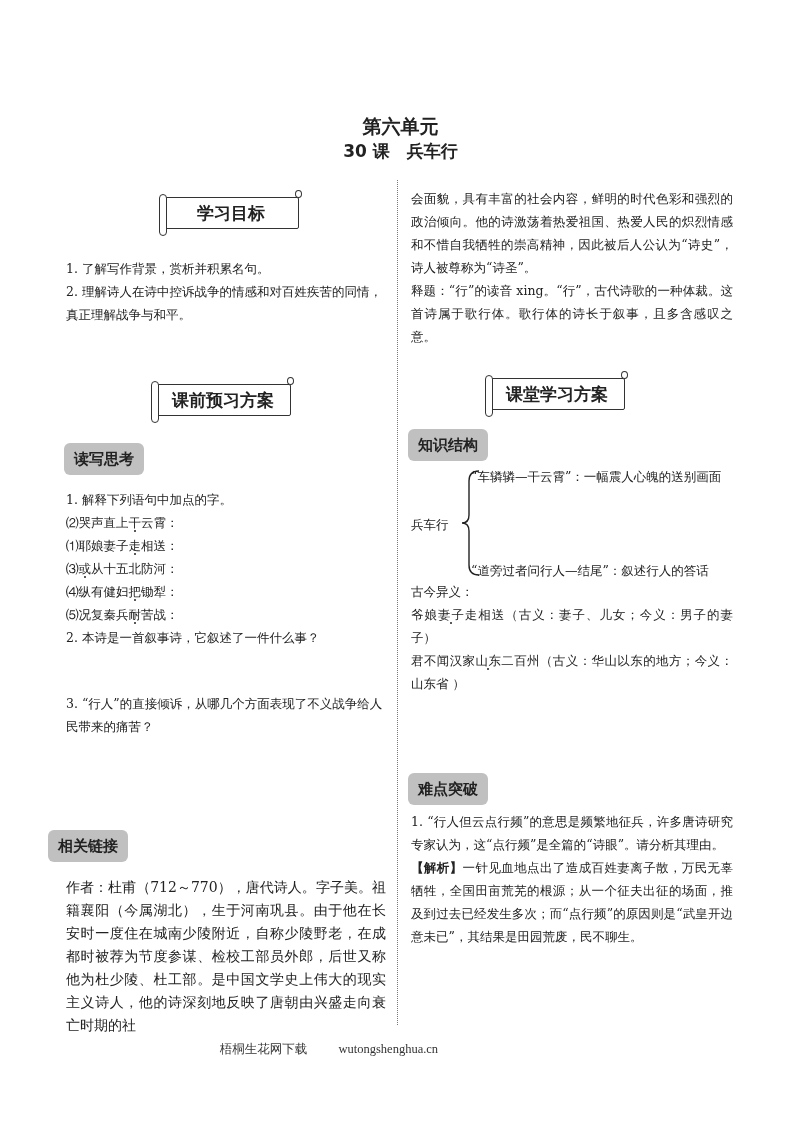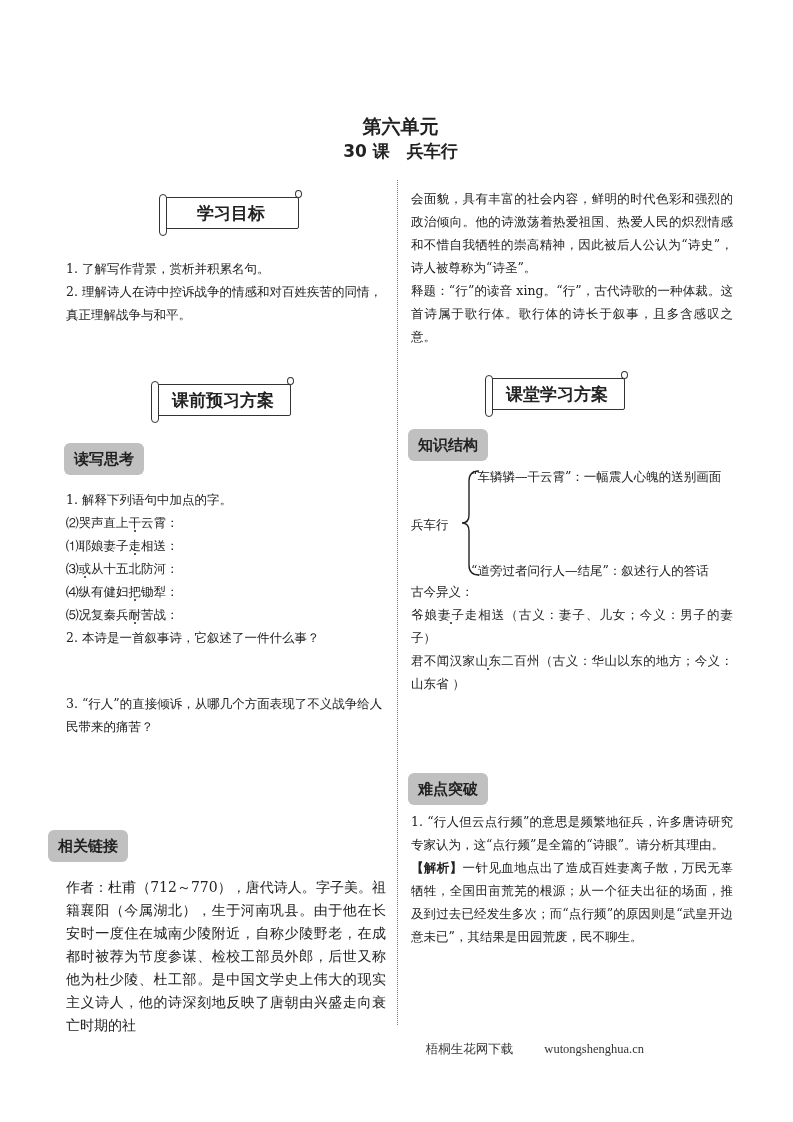--- a/index.html
+++ b/index.html
@@ -21,21 +21,21 @@
   .scroll::after { content: ""; position: absolute; right: -4px; top: -8px; width: 5px; height: 6px;
                    border: 1.3px solid #333; border-radius: 50%; background: #fff; }
   .badge { position: absolute; background: #c0c0c0; border-radius: 6px; padding: 0 10px;
            height: 32px; line-height: 32px; font-family: "DejaVu Sans", "Liberation Sans", sans-serif;
            font-weight: bold; font-size: 15px; color: #222; }
   .dot { position: relative; }
   .dot::after { content: ""; position: absolute; left: 50%; bottom: -2px; width: 2px; height: 2px;
                 margin-left: -1px; background: #222; border-radius: 50%; }
   .kai { font-family: "DejaVu Serif", "Liberation Serif", serif; }
   .brace { position: absolute; }
-  .footer { position: absolute; top: 1041px; left: 0; width: 658px; text-align: right;
+  .footer { position: absolute; top: 1041px; left: 0; width: 658px; text-align: center;
             font-family: "Liberation Serif", serif; font-size: 12.5px; color: #333; }
   .footer span { margin: 0 14px; }
 </style>
 </head>
 <body>
 
 <div class="title-block">
   <div class="unit">第六单元</div>
   <div class="lesson">30 课　兵车行</div>
 </div>

